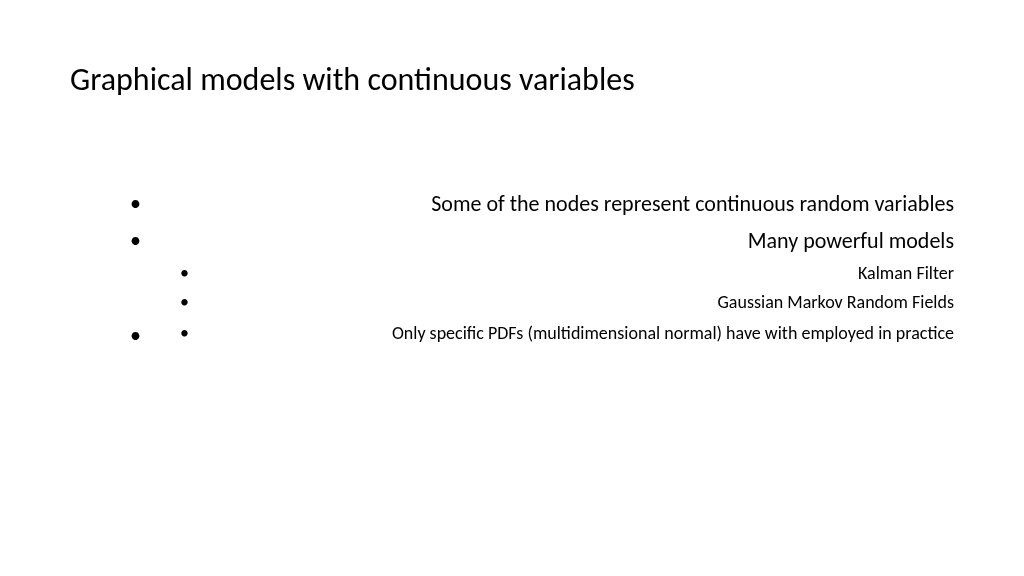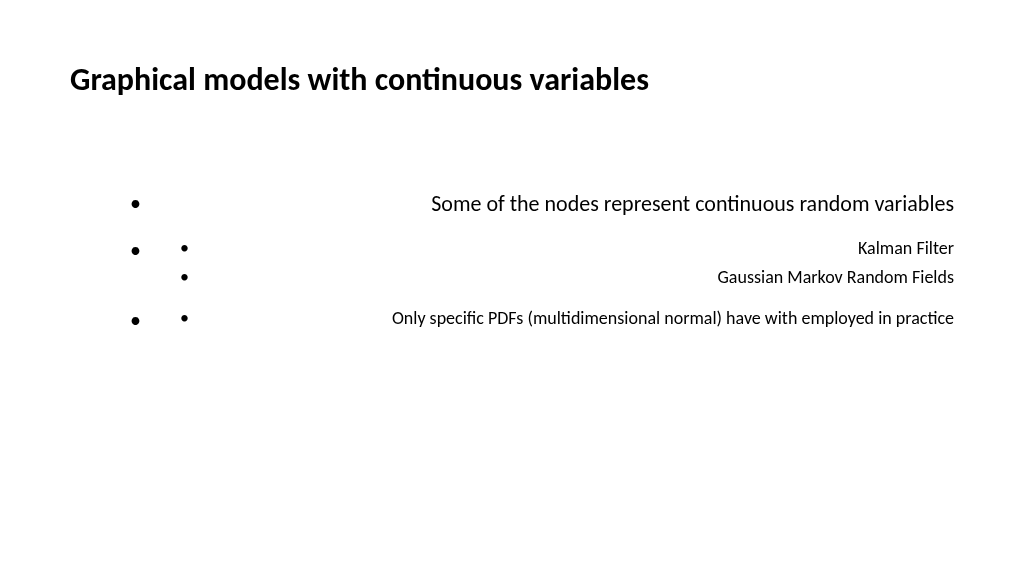--- a/index.html
+++ b/index.html
@@ -15,21 +15,21 @@
       color: #000000;
       overflow: hidden;
     }
     .slide {
       width: 100%;
       height: 100%;
       padding: 60px 70px 40px 70px;
     }
     .title {
       font-size: 32px;
-      font-weight: 700;
+      font-weight: 400;
       color: #000000;
       margin-bottom: 90px;
     }
     .content {
       padding-left: 60px;
       text-align: right;
     }
     ul {
       list-style: none;
     }
@@ -58,35 +58,36 @@
       padding-left: 20px;
     }
     .level2::before {
       content: "•";
       position: absolute;
       left: 0;
       top: 0;
       font-size: 18px;
     }
     .sublist {
-      margin-top: 16px;
+      margin-top: 4px;
       margin-bottom: 6px;
     }
   </style>
 </head>
 <body>
 
 <div class="slide">
   <h1 class="title">Graphical models with continuous variables</h1>
   <div class="content">
     <ul>
       <li class="level1">
         <span>Some of the nodes represent continuous random variables</span>
       </li>
       <li class="level1">
+        <span>Many powerful models</span>
         <ul class="sublist">
           <li class="level2">
             <span>Kalman Filter</span>
           </li>
           <li class="level2">
             <span>Gaussian Markov Random Fields</span>
           </li>
         </ul>
       </li>
       <li class="level1">

